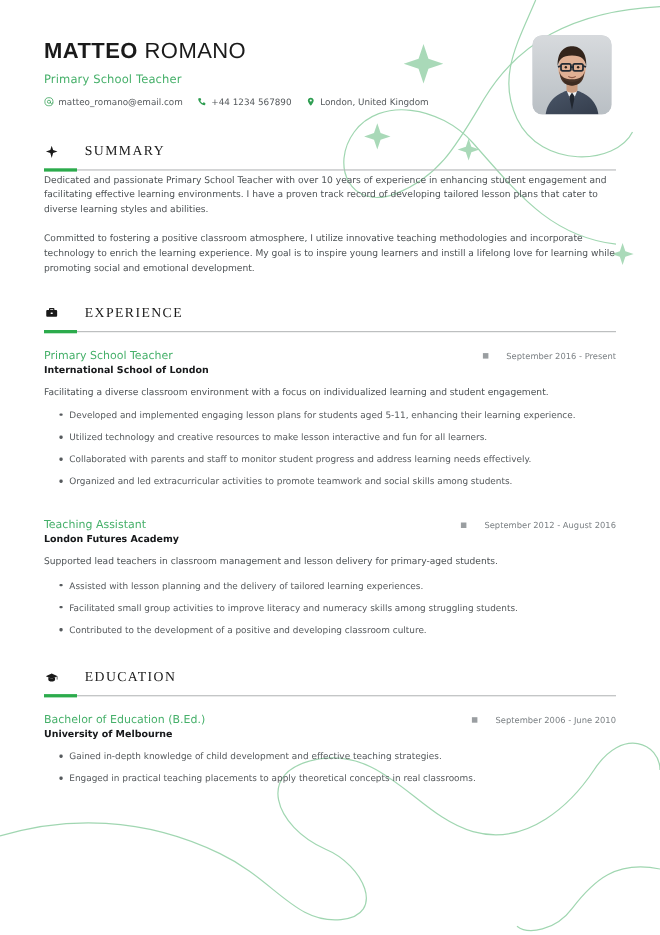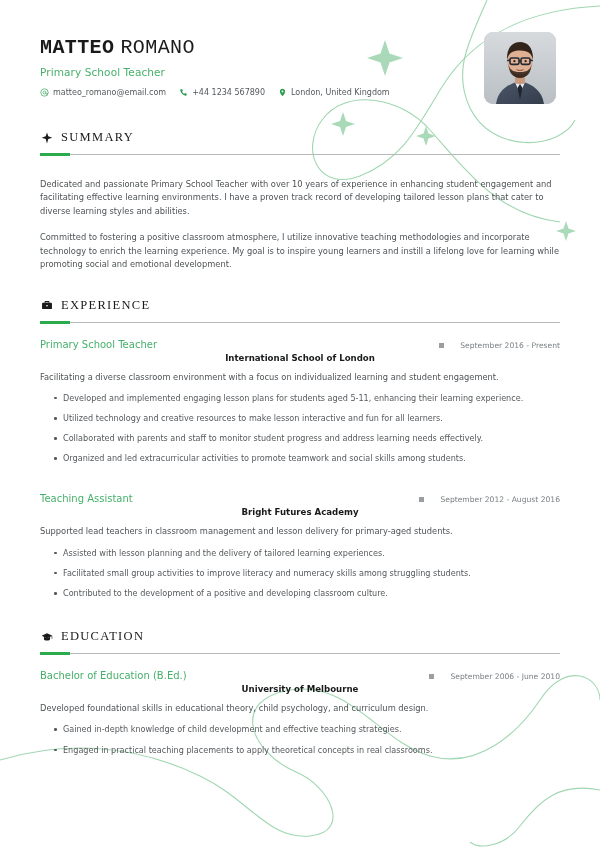--- a/index.html
+++ b/index.html
@@ -33,21 +33,21 @@
   }
 
   
   .header {
     display: flex;
     justify-content: space-between;
     align-items: flex-start;
   }
   .header-left { padding-top: 10px; }
   .name {
-    font-family: Liberation Mono, monospace;
+    font-family: Liberation Sans, sans-serif;
     font-size: 20px;
     color: #1a1a1a;
     letter-spacing: 0.4px;
     white-space: nowrap;
   }
   .name .first {
     font-weight: bold;
   }
   .name .last {
     font-weight: normal;
@@ -86,21 +86,21 @@
     background: #c9cdd2;
     position: relative;
   }
   .photo svg { display: block; }
 
   
   .section { margin-top: 26px; }
   .section-head {
     display: flex;
     align-items: center;
-    gap: 8px;
+    gap: 24px;
   }
   .section-icon {
     width: 13px;
     height: 13px;
     display: flex;
     align-items: center;
     justify-content: center;
     color: #1a1a1a;
   }
   .section-title {
@@ -125,21 +125,21 @@
     background: #2cab4c;
   }
 
   
   p.para {
     margin: 0;
     font-size: 8.3px;
     line-height: 1.62;
     color: #4e5356;
   }
-  .section-body { margin-top: 23px; }
+  .section-body { margin-top: 2px; }
   .section-body p.para + p.para { margin-top: 13px; }
 
   
   .entry { margin-top: 16px; }
   .entry:first-child { margin-top: 13px; }
   .entry-top {
     display: flex;
     justify-content: space-between;
     align-items: baseline;
   }
@@ -160,21 +160,20 @@
     height: 5px;
     background: #9a9ea1;
     display: inline-block;
     flex: none;
   }
   .entry-org {
     margin-top: 3px;
     font-size: 8.6px;
     font-weight: bold;
     color: #17191b;
-    text-align: center;
   }
   .entry-desc {
     margin-top: 8px;
     font-size: 8.3px;
     line-height: 1.6;
     color: #4e5356;
   }
   ul.bullets {
     margin: 4px 0 0 0;
     padding: 0;
@@ -348,21 +347,21 @@
       </div>
 
       <div class="entry" style="margin-top:29px;">
         <div class="entry-top">
           <div class="entry-role">Teaching Assistant</div>
           <div class="entry-date">
             <span class="cal-icon"></span>
             <span>September 2012 - August 2016</span>
           </div>
         </div>
-        <div class="entry-org">Bright Futures Academy</div>
+        <div class="entry-org">London Futures Academy</div>
         <div class="entry-desc">Supported lead teachers in classroom management and lesson delivery for primary-aged students.</div>
         <ul class="bullets">
           <li>Assisted with lesson planning and the delivery of tailored learning experiences.</li>
           <li>Facilitated small group activities to improve literacy and numeracy skills among struggling students.</li>
           <li>Contributed to the development of a positive and developing classroom culture.</li>
         </ul>
       </div>
     </div>
 
     <div class="section" style="margin-top:30px;">
@@ -380,21 +379,20 @@
 
       <div class="entry">
         <div class="entry-top">
           <div class="entry-role">Bachelor of Education (B.Ed.)</div>
           <div class="entry-date">
             <span class="cal-icon"></span>
             <span>September 2006 - June 2010</span>
           </div>
         </div>
         <div class="entry-org">University of Melbourne</div>
-        <div class="entry-desc">Developed foundational skills in educational theory, child psychology, and curriculum design.</div>
         <ul class="bullets">
           <li>Gained in-depth knowledge of child development and effective teaching strategies.</li>
           <li>Engaged in practical teaching placements to apply theoretical concepts in real classrooms.</li>
         </ul>
       </div>
     </div>
 
   </div>
 </div>
 

